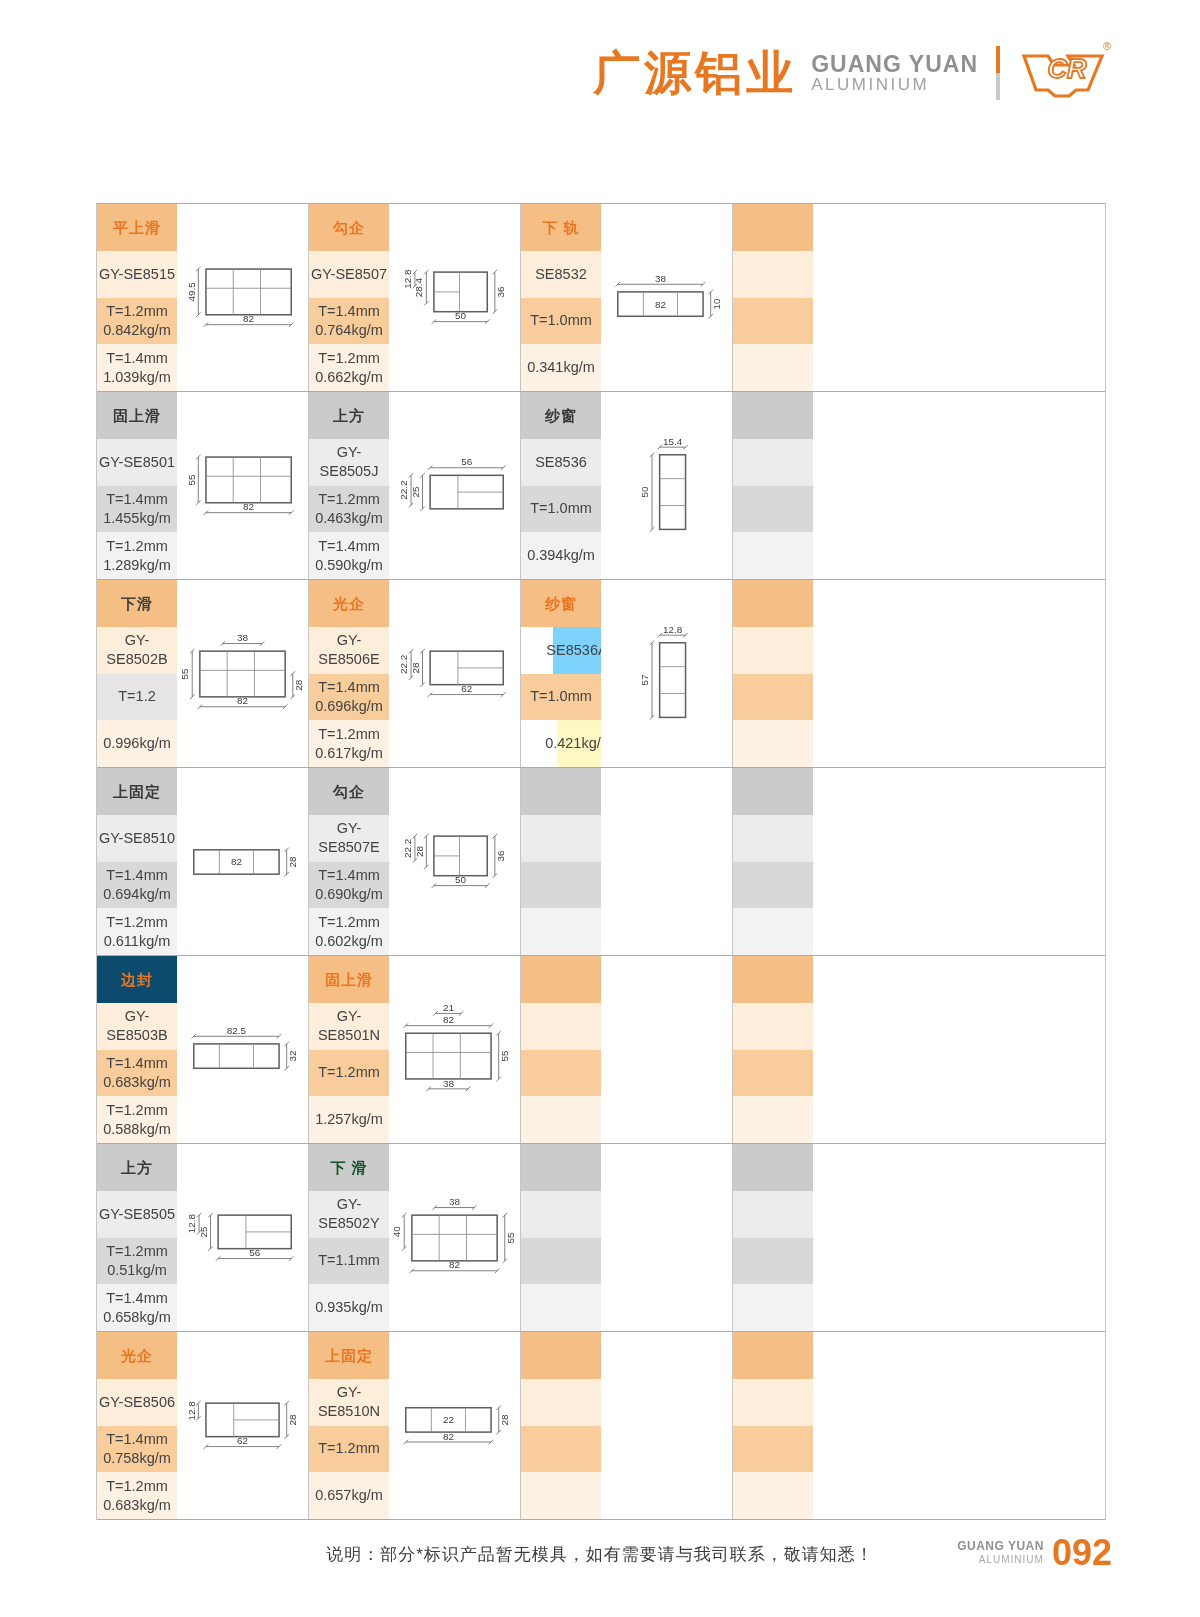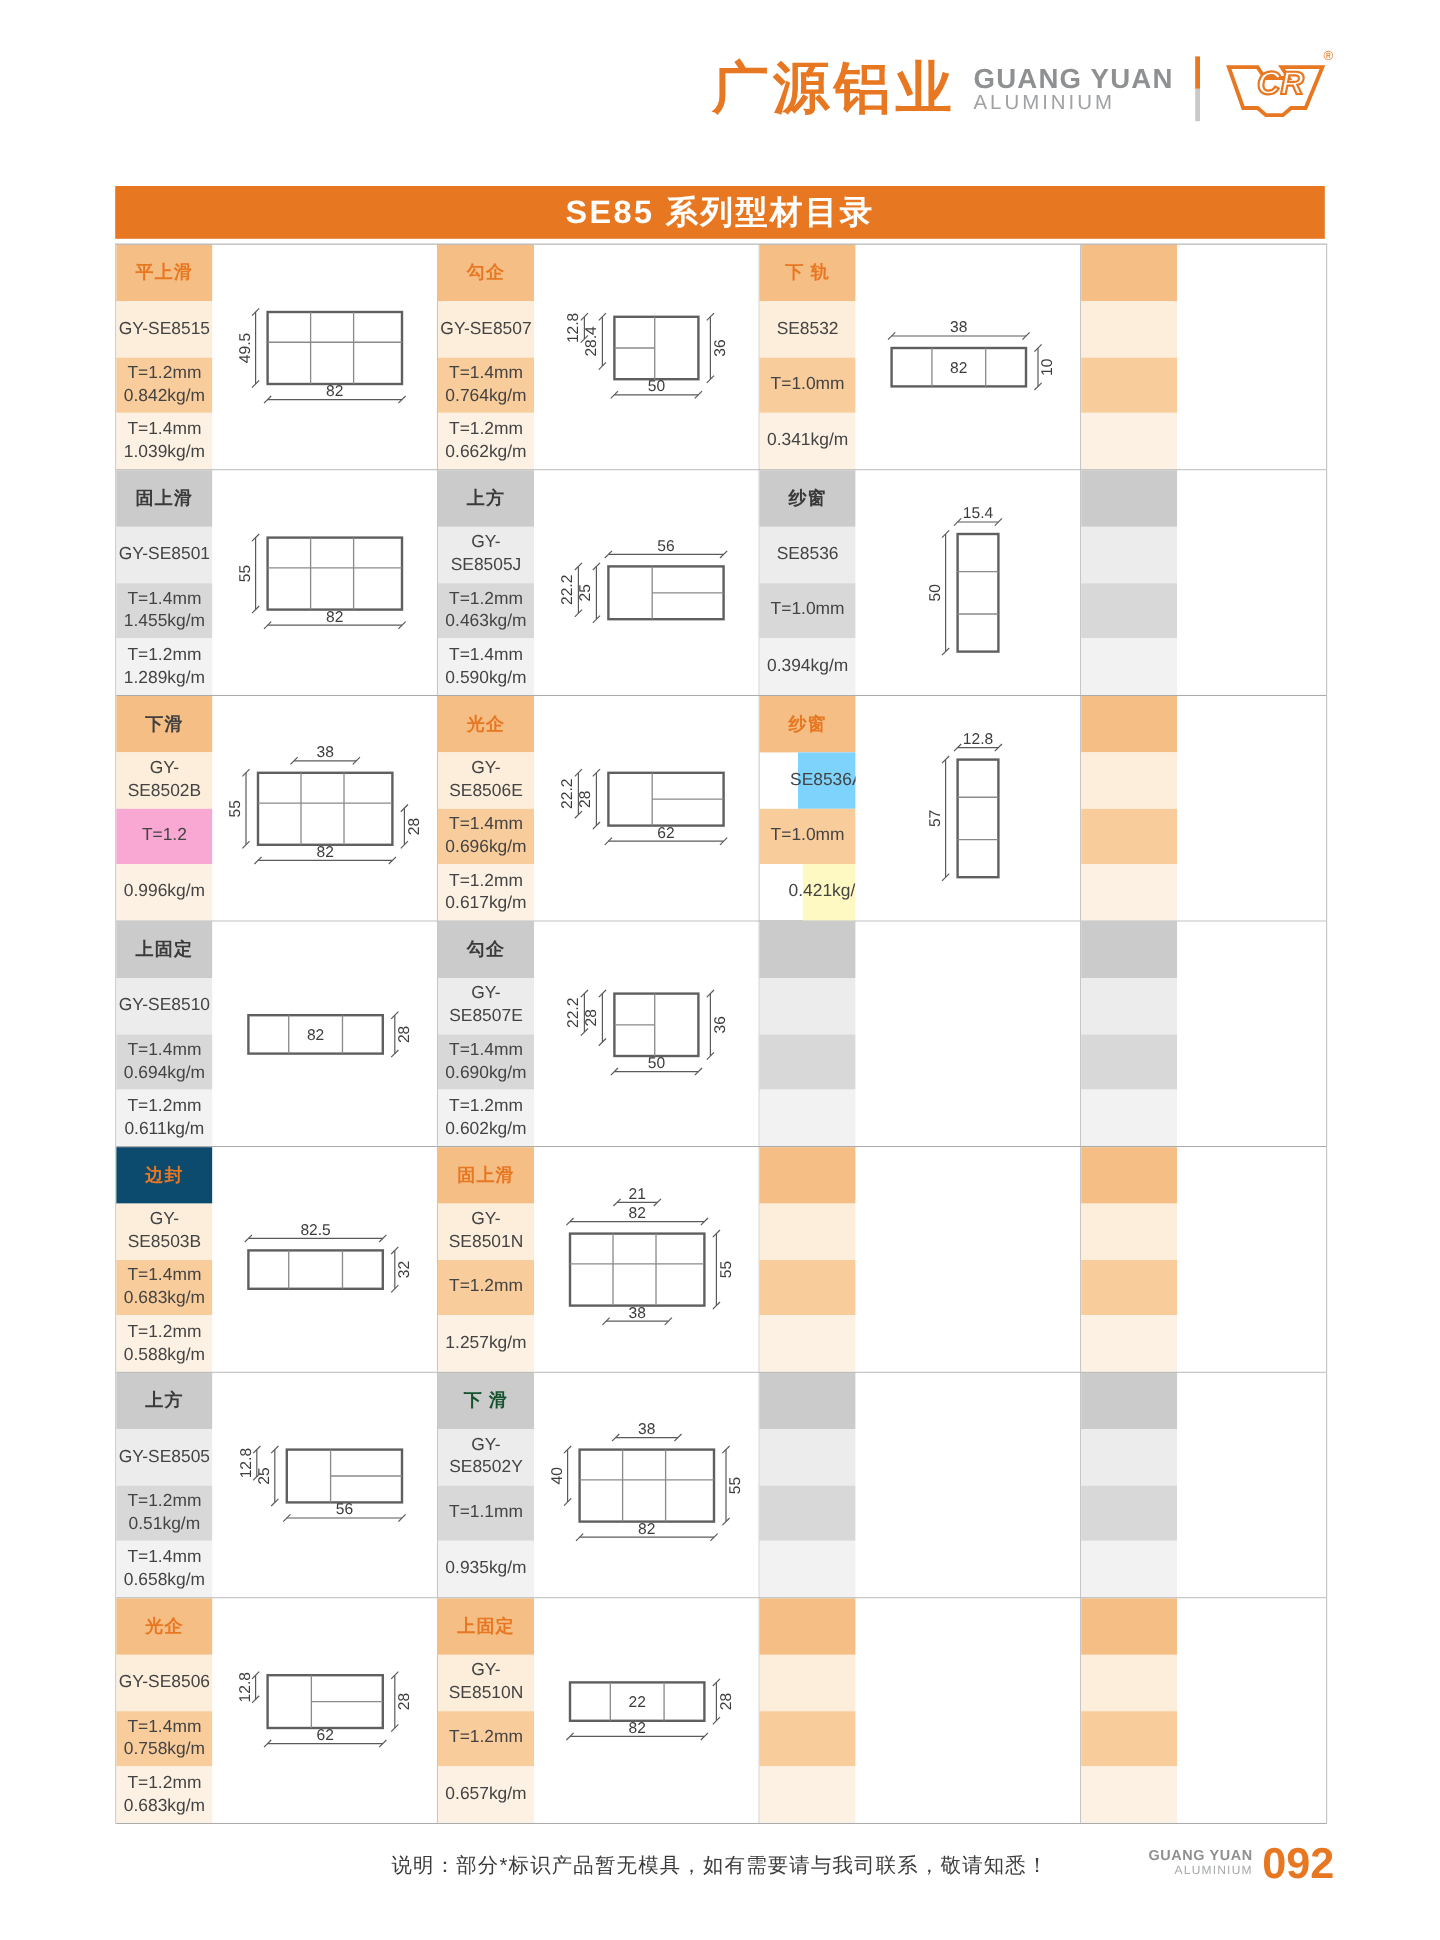--- a/index.html
+++ b/index.html
@@ -18,21 +18,21 @@
 
   
   .titlebar{position:absolute;left:96px;top:155px;width:1008px;height:44px;background:#E87722;
             display:flex;align-items:center;justify-content:center;}
   .titlebar span{color:#ffffff;font-size:27px;font-weight:bold;letter-spacing:2px;}
 
   
   .rows{position:absolute;left:96px;top:203px;width:1008px;
         border-top:1px solid #ABABAB;border-left:1px solid #C6C6C6;border-right:1px solid #C6C6C6;}
   .trow{display:flex;height:188px;border-bottom:1px solid #ABABAB;box-sizing:border-box;}
-  .group{width:268px;box-sizing:border-box;display:flex;border-right:1px solid #C6C6C6;}
+  .group{width:212px;box-sizing:border-box;display:flex;border-right:1px solid #C6C6C6;}
   .group:last-child{border-right:none;flex:1;}
   .labelcol{width:80px;display:flex;flex-direction:column;}
   .band{flex:1;display:flex;flex-direction:column;align-items:center;justify-content:center;
         text-align:center;font-size:14.5px;color:#434343;line-height:19px;}
   .band.cat span{font-weight:bold;font-size:15px;letter-spacing:1px;}
   .drawcell{flex:1;display:flex;align-items:center;justify-content:center;background:#ffffff;overflow:hidden;}
 
   
   .footer-note{position:absolute;left:96px;top:1543px;width:1008px;text-align:center;
                font-size:17px;color:#3B3B3B;letter-spacing:1px;}
@@ -59,23 +59,20 @@
     </div>
     <div class="logo">
       <svg width="96" height="66" viewBox="0 0 96 66">
         <path d="M6 18 L30 18 L36 27 L56 27 L50 18 L84 18 L70 52 L58 52 L51 58 L37 58 L30 52 L18 52 Z" fill="none" stroke="#E87722" stroke-width="3.2" stroke-linejoin="miter"></path>
         <text x="49" y="40" text-anchor="middle" font-size="27" font-weight="bold" font-style="italic" fill="#ffffff" stroke="#E87722" stroke-width="1.8">CR</text>
         <text x="89" y="12" text-anchor="middle" font-size="11" fill="#E87722">®</text>
       </svg>
     </div>
   </div>
 
-  <div class="titlebar">
-    <span>SE85 系列型材目录</span>
-  </div>
 
   <div class="rows">
       <div class="trow">
         <div class="group">
           <div class="labelcol">
             <div class="band cat" style="background: rgb(245, 190, 133);">
               <span style="color: rgb(232, 119, 34);">平上滑</span>
             </div>
             <div class="band code" style="background: rgb(252, 238, 219);">
               <span>GY-SE8515</span>
@@ -304,21 +301,21 @@
       </div>
       <div class="trow">
         <div class="group">
           <div class="labelcol">
             <div class="band cat" style="background: rgb(245, 190, 133);">
               <span style="color: #404040;">下滑</span>
             </div>
             <div class="band code" style="background: rgb(252, 238, 219);">
               <span>GY-SE8502B</span>
             </div>
-            <div class="band spec1" style="background: #f9a8d4; text-align: right;">
+            <div class="band spec1" style="background: #e5e5e5; text-align: right;">
               <span>T=1.2</span>
             </div>
             <div class="band spec2" style="background: rgb(252, 241, 227);">
               <span>0.996kg/m</span>
             </div>
           </div>
           <div class="drawcell">
             <svg viewBox="0 0 172 154" width="172" height="154">
               <rect x="30" y="47" width="112" height="60" fill="#ffffff" stroke="#5f5f5f" stroke-width="2"></rect>
               <line x1="65.84" y1="47" x2="65.84" y2="107" stroke="#8a8a8a" stroke-width="1.1"></line>

